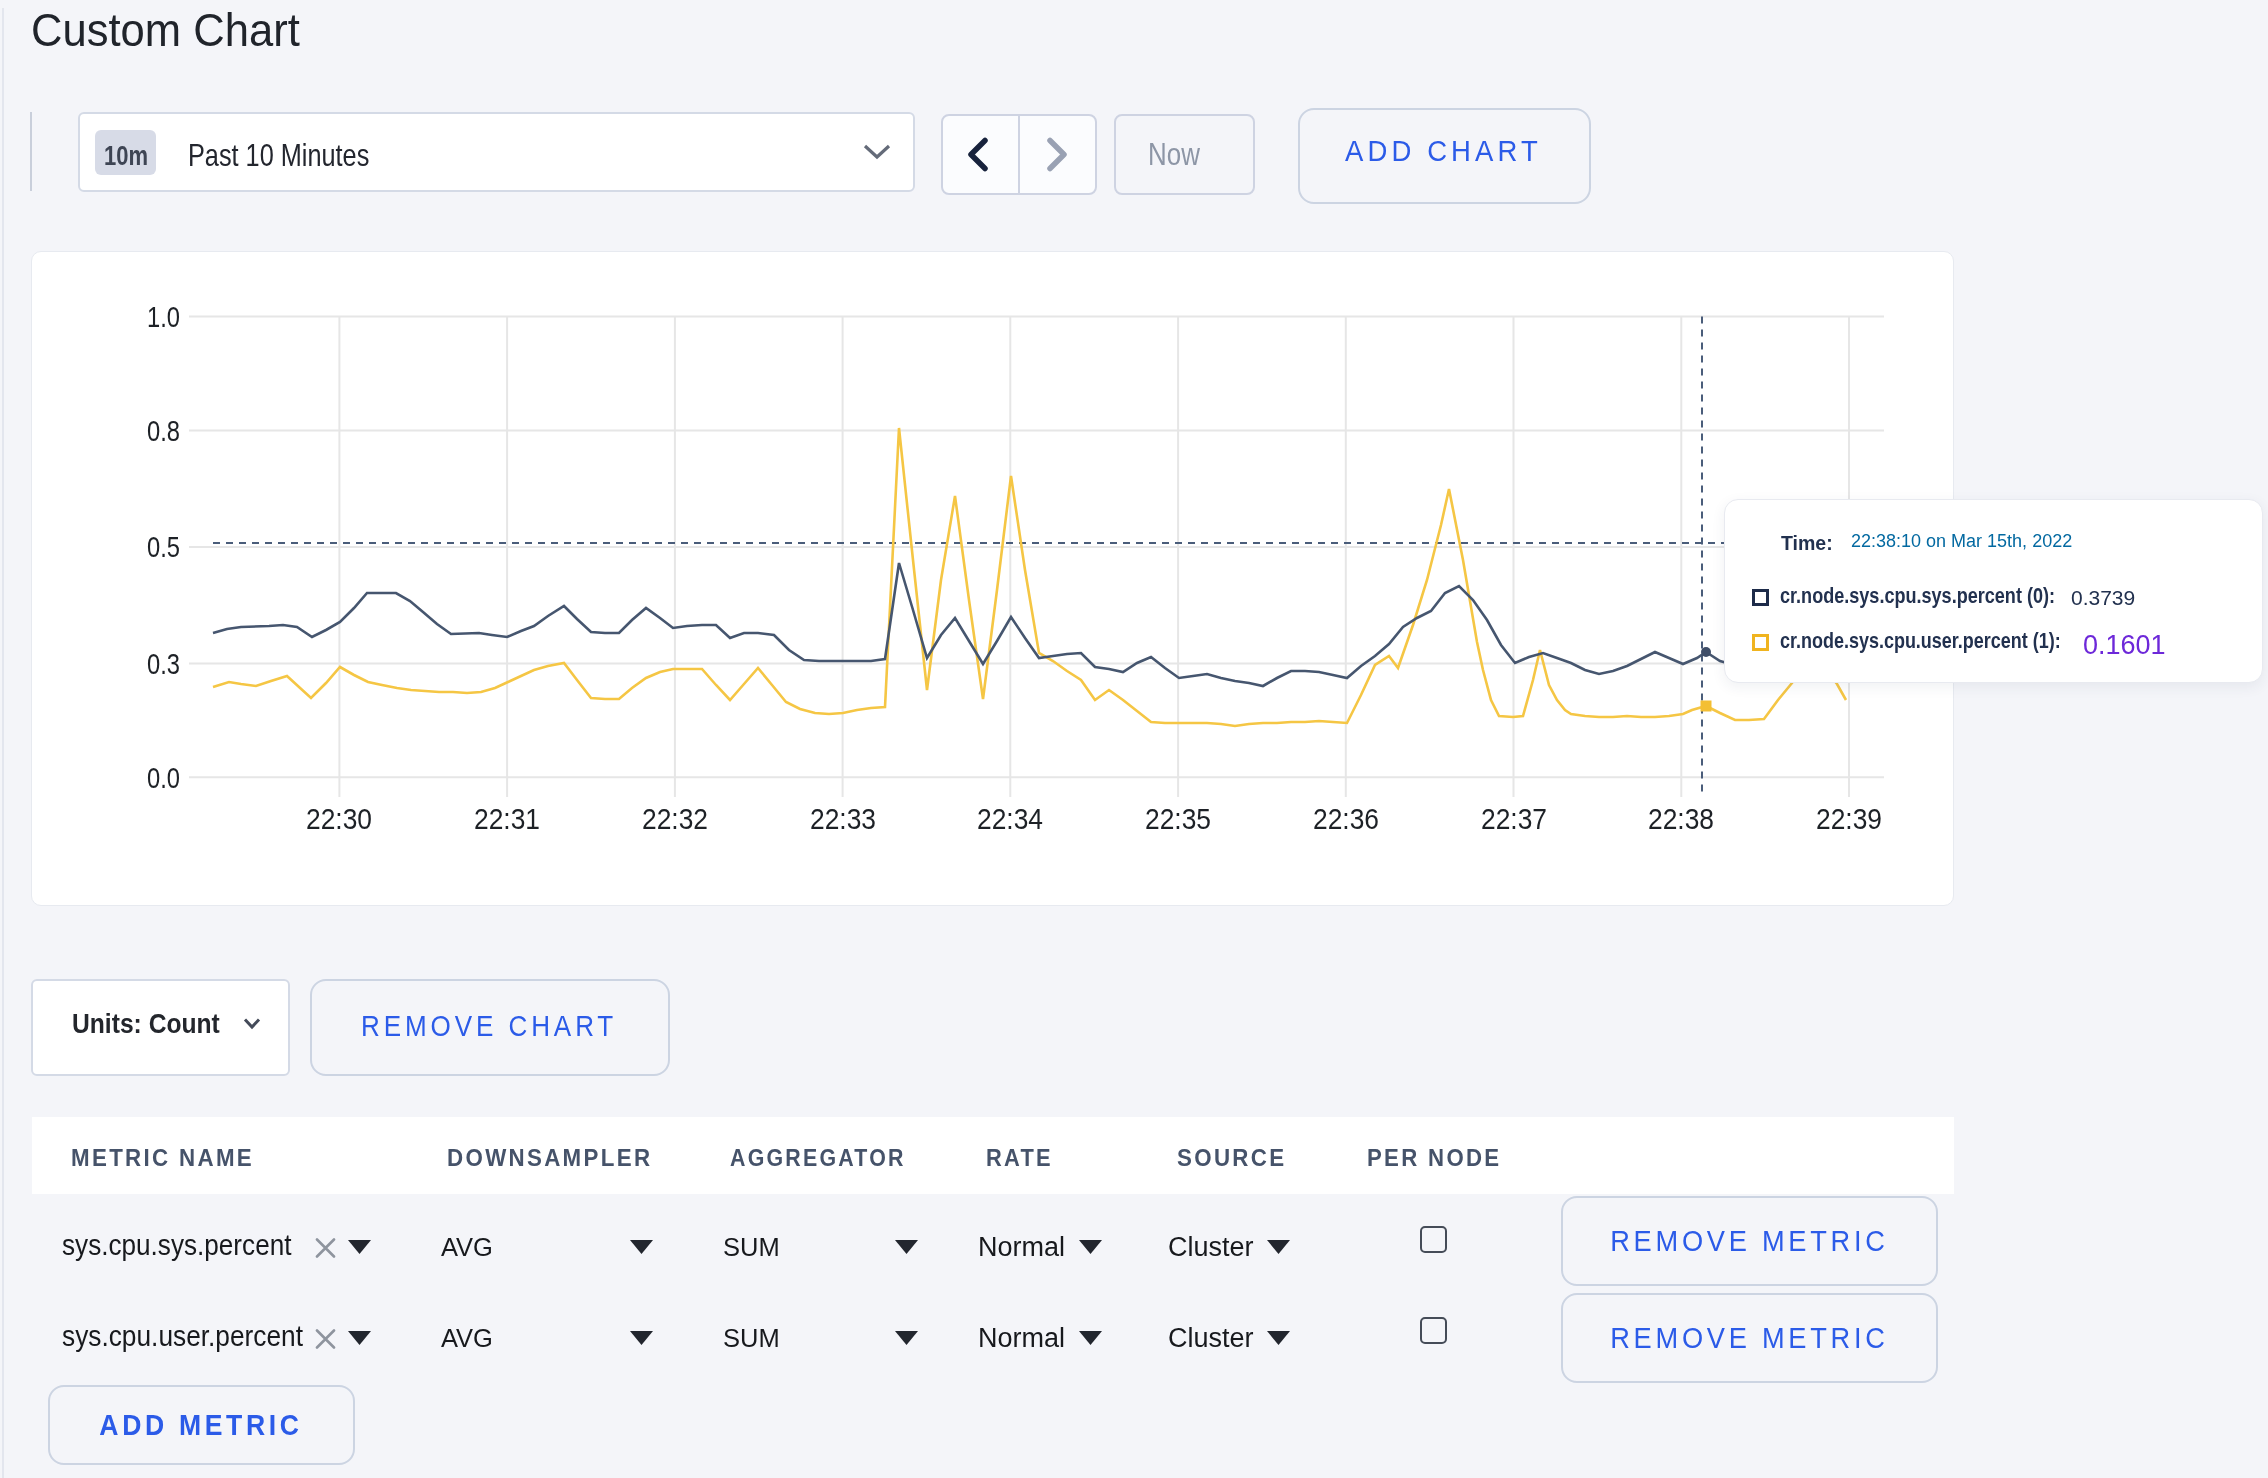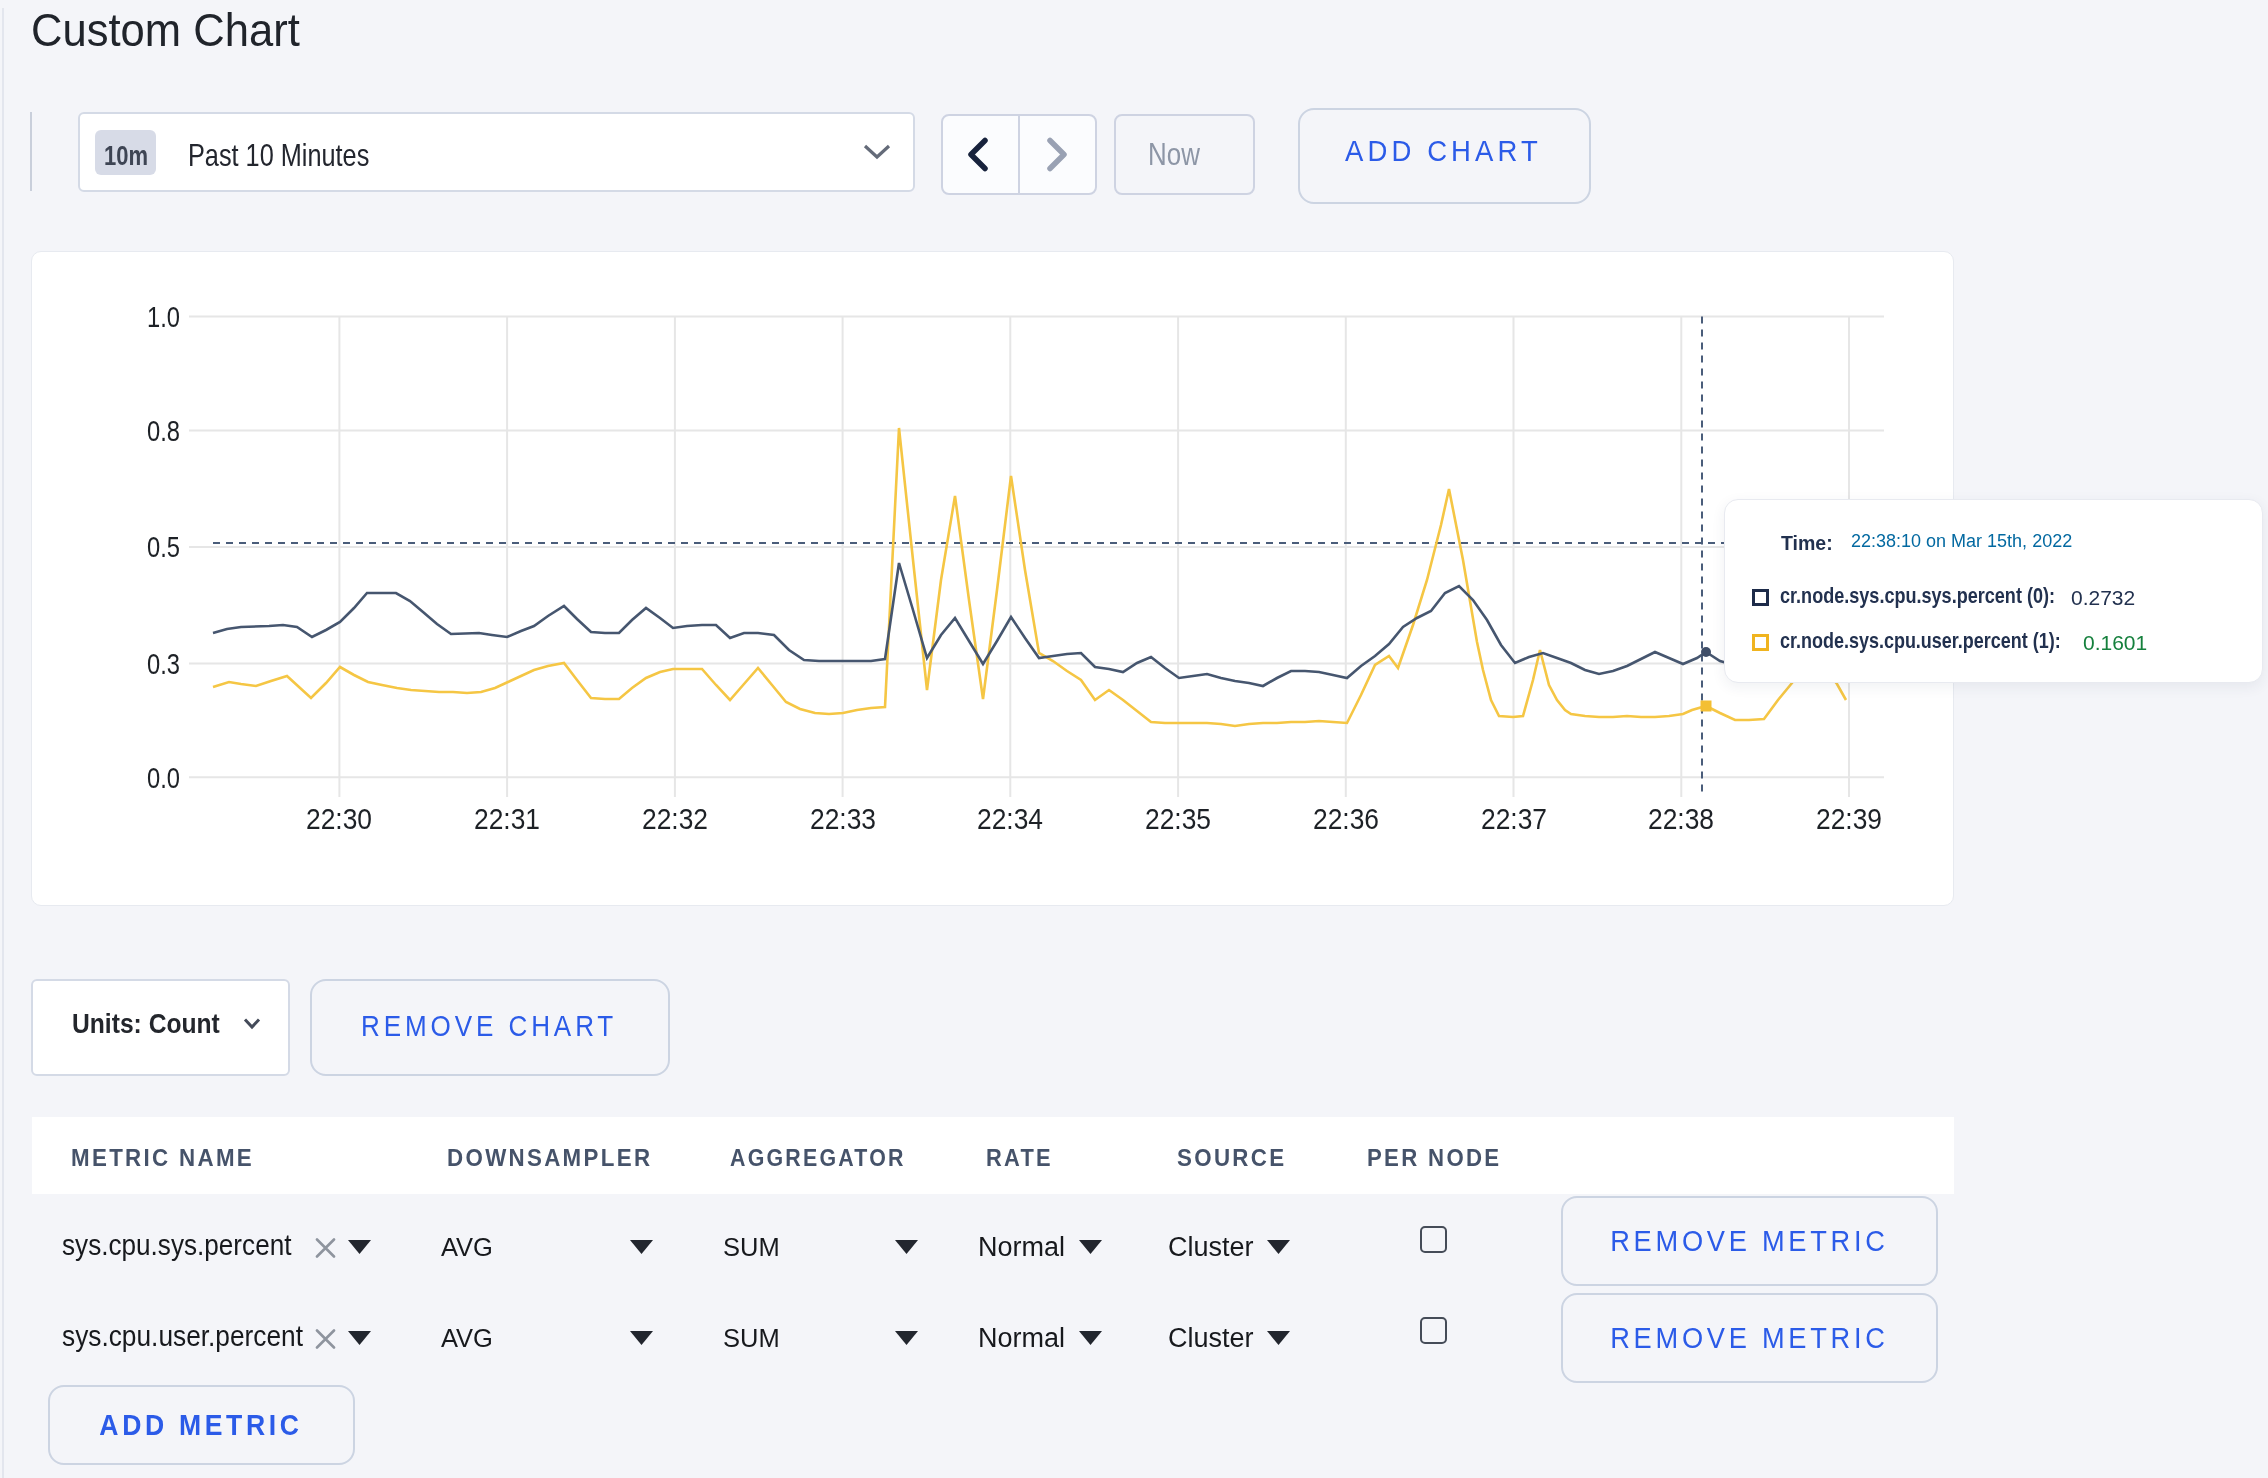--- a/index.html
+++ b/index.html
@@ -95,24 +95,24 @@
 
     <rect x="1668.5" y="447.5" width="11" height="11" fill="#f3bf34"></rect>
     <circle cx="1674" cy="399" r="5" fill="#3f4e68"></circle>
   </svg>
 
   <div class="abs" style="left:1724px;top:499px;width:537px;height:182px;background:#fff;border:1px solid #e8eaf0;border-radius:14px;box-shadow:0 4px 14px rgba(40,50,80,0.07);"></div>
   <div class="abs" style="left:1781px;top:532px;font-size:21px;line-height:1;font-weight:bold;color:#22314f;transform:scaleX(0.93);transform-origin:0 0;">Time:</div>
   <div class="abs" style="left:1851px;top:532px;font-size:18px;line-height:1;color:#0369a1;">22:38:10 on Mar 15th, 2022</div>
   <div class="abs" style="left:1752px;top:589px;width:11px;height:11px;border:3px solid #1d2b49;"></div>
   <div class="abs" style="left:1780px;top:586px;font-size:21.5px;line-height:1;font-weight:bold;color:#22314f;transform:scaleX(0.84);transform-origin:0 0;">cr.node.sys.cpu.sys.percent (0):</div>
-  <div class="abs" style="left:2071px;top:587px;font-size:21px;line-height:1;color:#22314f;">0.2732</div>
+  <div class="abs" style="left:2071px;top:587px;font-size:21px;line-height:1;color:#22314f;">0.3739</div>
   <div class="abs" style="left:1752px;top:634px;width:11px;height:11px;border:3px solid #f0b41f;"></div>
   <div class="abs" style="left:1780px;top:631px;font-size:21.5px;line-height:1;font-weight:bold;color:#22314f;transform:scaleX(0.836);transform-origin:0 0;">cr.node.sys.cpu.user.percent (1):</div>
-  <div class="abs" style="left:2083px;top:632px;font-size:21px;line-height:1;color:#15803d;">0.1601</div>
+  <div class="abs" style="left:2083px;top:632px;font-size:27px;line-height:1;color:#6d28d9;">0.1601</div>
 
   <div class="abs" style="left:31px;top:979px;width:259px;height:97px;background:#fff;border:2px solid #d4dae6;border-radius:6px;box-sizing:border-box;"></div>
   <div class="abs" style="left:72px;top:1010px;font-size:28px;line-height:1;font-weight:bold;color:#23262c;transform:scaleX(0.88);transform-origin:0 0;">Units: Count</div>
   <svg class="abs" style="left:243px;top:1017px;" width="18" height="13" viewBox="0 0 18 13">
     <path d="M2 2.5 L9 10 L16 2.5" fill="none" stroke="#444b59" stroke-width="3"></path>
   </svg>
   <div class="btn" style="left:310px;top:979px;width:360px;height:97px;"></div>
   <div class="abs blue" style="left:361px;top:1010.6px;font-size:30px;line-height:1;letter-spacing:4.5px;transform:scaleX(0.868);transform-origin:0 0;">REMOVE CHART</div>
 
   <div class="abs" style="left:32px;top:1117px;width:1922px;height:77px;background:#fff;"></div>

